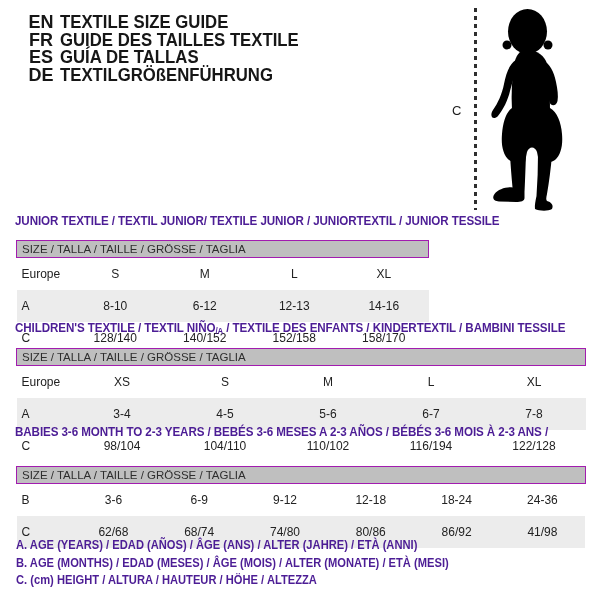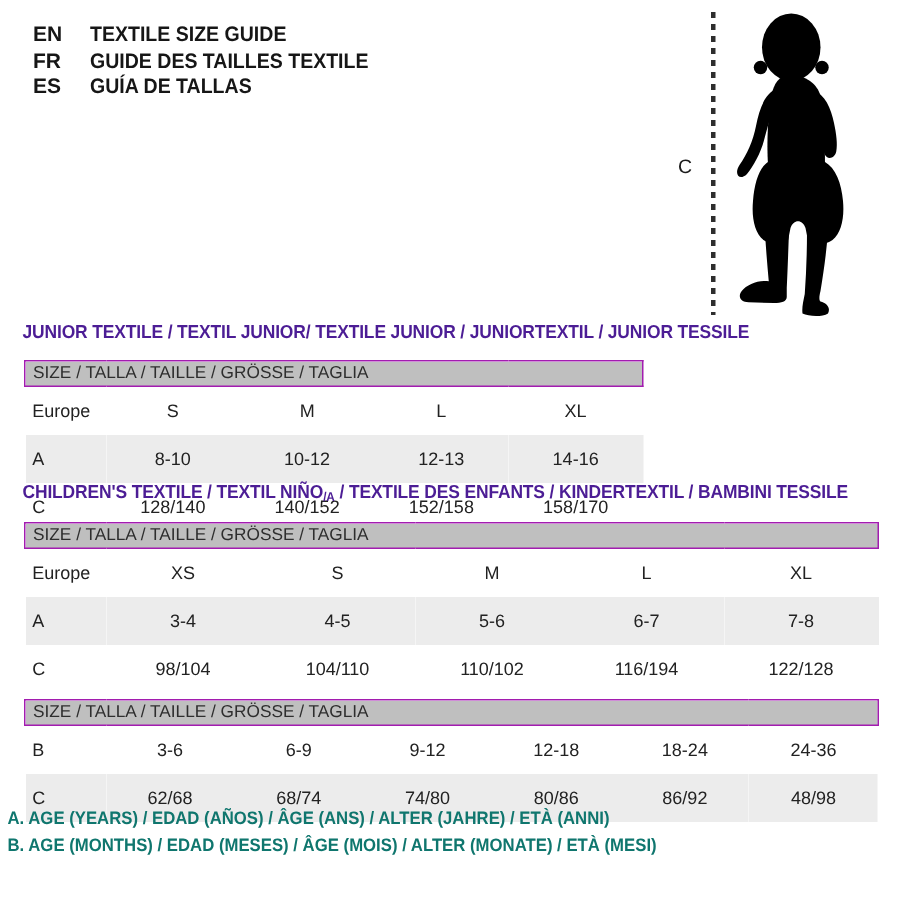--- a/index.html
+++ b/index.html
@@ -3,21 +3,21 @@
 <meta charset="utf-8">
 <style>
   html,body{margin:0;padding:0;background:#ffffff;}
   #canvas{
     position:relative;width:600px;height:600px;background:#ffffff;overflow:hidden;
     font-family:"Liberation Sans",sans-serif;color:#1e1e1e;
   }
   .cond{display:inline-block;transform:scaleX(0.93);transform-origin:0 50%;white-space:nowrap;}
 
   
-  .langs{position:absolute;left:22px;top:14px;font-size:14px;font-weight:bold;line-height:17.5px;color:#161616;}
+  .langs{position:absolute;left:22px;top:14px;font-size:18px;font-weight:bold;line-height:17.5px;color:#161616;text-align:center;}
   .lang-row{display:flex;}
   .lang-code{width:38px;flex:0 0 38px;}
 
   
   .measure-line{position:absolute;left:474px;top:8px;width:3px;height:202px;
     background:repeating-linear-gradient(to bottom,#2e2e2e 0 4px,transparent 4px 8px);}
   .measure-label{position:absolute;left:452px;top:103px;font-size:13px;color:#1c1c1c;}
   .toddler{position:absolute;left:482px;top:2px;}
 
   
@@ -30,39 +30,43 @@
   .size-table td.lbl{text-align:left;padding-left:5px;}
   .size-table tr.bar td{background:#bfbfbf;border:1px solid #a21caf;text-align:left;padding-left:5px;
     height:16px;font-size:11.5px;color:#2e2e2e;}
   .size-table tr.alt td{background:#ececec;}
   col.w-label{width:54px;}
   col.w-j{width:89.5px;}
   col.w-c{width:103px;}
   col.w-b{width:85.8px;}
 
   
-  .legend{position:absolute;left:5px;top:537px;font-size:12px;font-weight:bold;line-height:17.5px;color:#0f766e;text-decoration:underline;}
+  .legend{position:absolute;left:16px;top:537px;font-size:12px;font-weight:bold;line-height:17.5px;color:#4c1d95;text-decoration:underline;}
 </style>
 </head>
 <body>
 
 <div id="canvas">
 
   <div class="langs">
     <div class="lang-row">
       <span class="lang-code">EN</span>
       <span class="cond">TEXTILE SIZE GUIDE</span>
     </div>
     <div class="lang-row">
       <span class="lang-code">FR</span>
       <span class="cond">GUIDE DES TAILLES TEXTILE</span>
     </div>
     <div class="lang-row">
       <span class="lang-code">ES</span>
       <span class="cond">GUÍA DE TALLAS</span>
+    </div>
+    <div class="lang-row">
+      <span class="lang-code">DE</span>
+      <span class="cond">TEXTILGRÖßENFÜHRUNG</span>
     </div>
   </div>
 
   <div class="measure-line"></div>
   <div class="measure-label">C</div>
   <svg class="toddler" width="102" height="210" viewBox="0 0 102 210" aria-hidden="true">
     <g fill="#000000">
       <ellipse cx="45.5" cy="29.5" rx="19.5" ry="22.5"></ellipse>
       <circle cx="25" cy="43" r="4.5"></circle>
       <circle cx="66" cy="43" r="4.5"></circle>
@@ -93,21 +97,21 @@
     <tr>
       <td class="lbl">Europe</td>
       <td>S</td>
       <td>M</td>
       <td>L</td>
       <td>XL</td>
     </tr>
     <tr class="alt">
       <td class="lbl">A</td>
       <td>8-10</td>
-      <td>10-12</td>
+      <td>6-12</td>
       <td>12-13</td>
       <td>14-16</td>
     </tr>
     <tr>
       <td class="lbl">C</td>
       <td>128/140</td>
       <td>140/152</td>
       <td>152/158</td>
       <td>158/170</td>
     </tr>
@@ -151,20 +155,21 @@
       <td>98/104</td>
       <td>104/110</td>
       <td>110/102</td>
       <td>116/194</td>
       <td>122/128</td>
     </tr>
   </tbody>
     </table>
 
   <div class="tbl-title" style="left:15px;top:424px;">
+    <div><span class="cond">BABIES 3-6 MONTH TO 2-3 YEARS / BEBÉS 3-6 MESES A 2-3 AÑOS / BÉBÉS 3-6 MOIS À 2-3 ANS /</span></div>
   </div>
   <table class="size-table" style="left:16px;top:466px;width:569px;">
     <colgroup>
         <col class="w-label">
         <col class="w-b">
         <col class="w-b">
         <col class="w-b">
         <col class="w-b">
         <col class="w-b">
         <col class="w-b">
@@ -182,23 +187,24 @@
       <td>18-24</td>
       <td>24-36</td>
     </tr>
     <tr class="alt">
       <td class="lbl">C</td>
       <td>62/68</td>
       <td>68/74</td>
       <td>74/80</td>
       <td>80/86</td>
       <td>86/92</td>
-      <td>48/98</td>
+      <td>41/98</td>
     </tr>
   </tbody>
     </table>
 
   <div class="legend">
     <div><span class="cond">A. AGE (YEARS) / EDAD (AÑOS) / ÂGE (ANS) / ALTER (JAHRE) / ETÀ (ANNI)</span></div>
     <div><span class="cond">B. AGE (MONTHS) / EDAD (MESES) / ÂGE (MOIS) / ALTER (MONATE) / ETÀ (MESI)</span></div>
+    <div><span class="cond">C. (cm) HEIGHT / ALTURA / HAUTEUR / HÖHE / ALTEZZA</span></div>
   </div>
 
 </div>
 
 </body></html>

